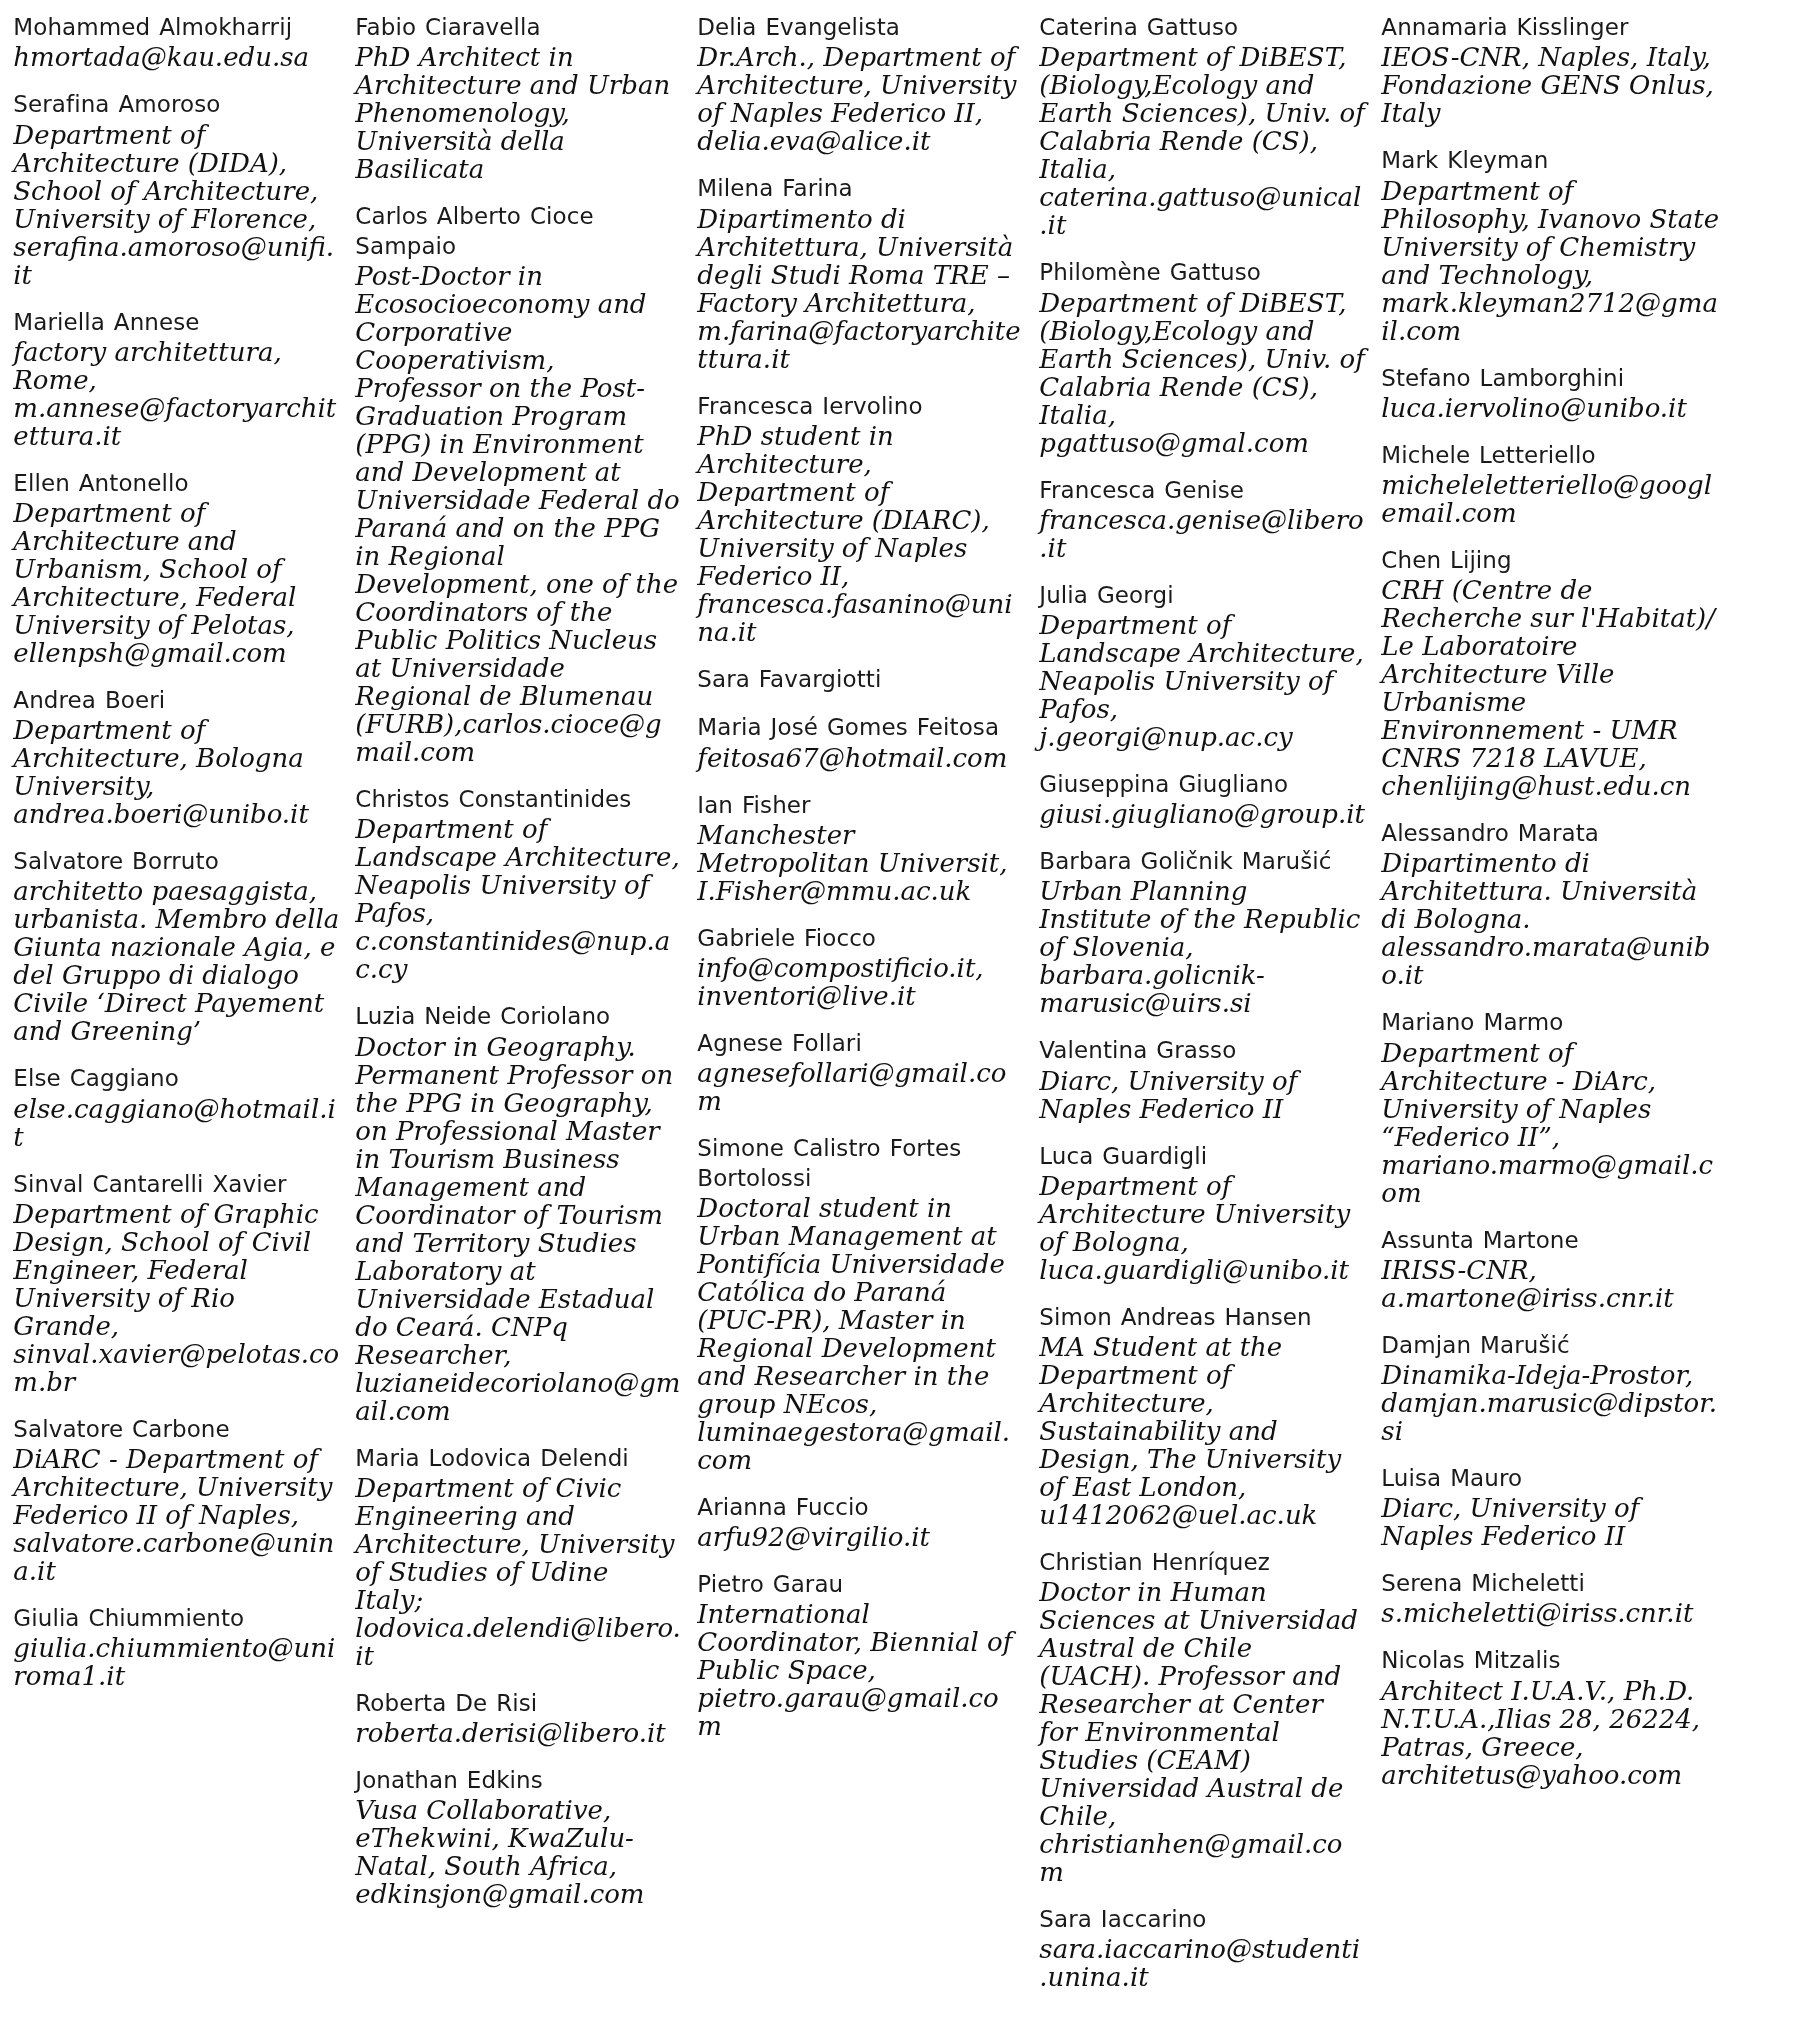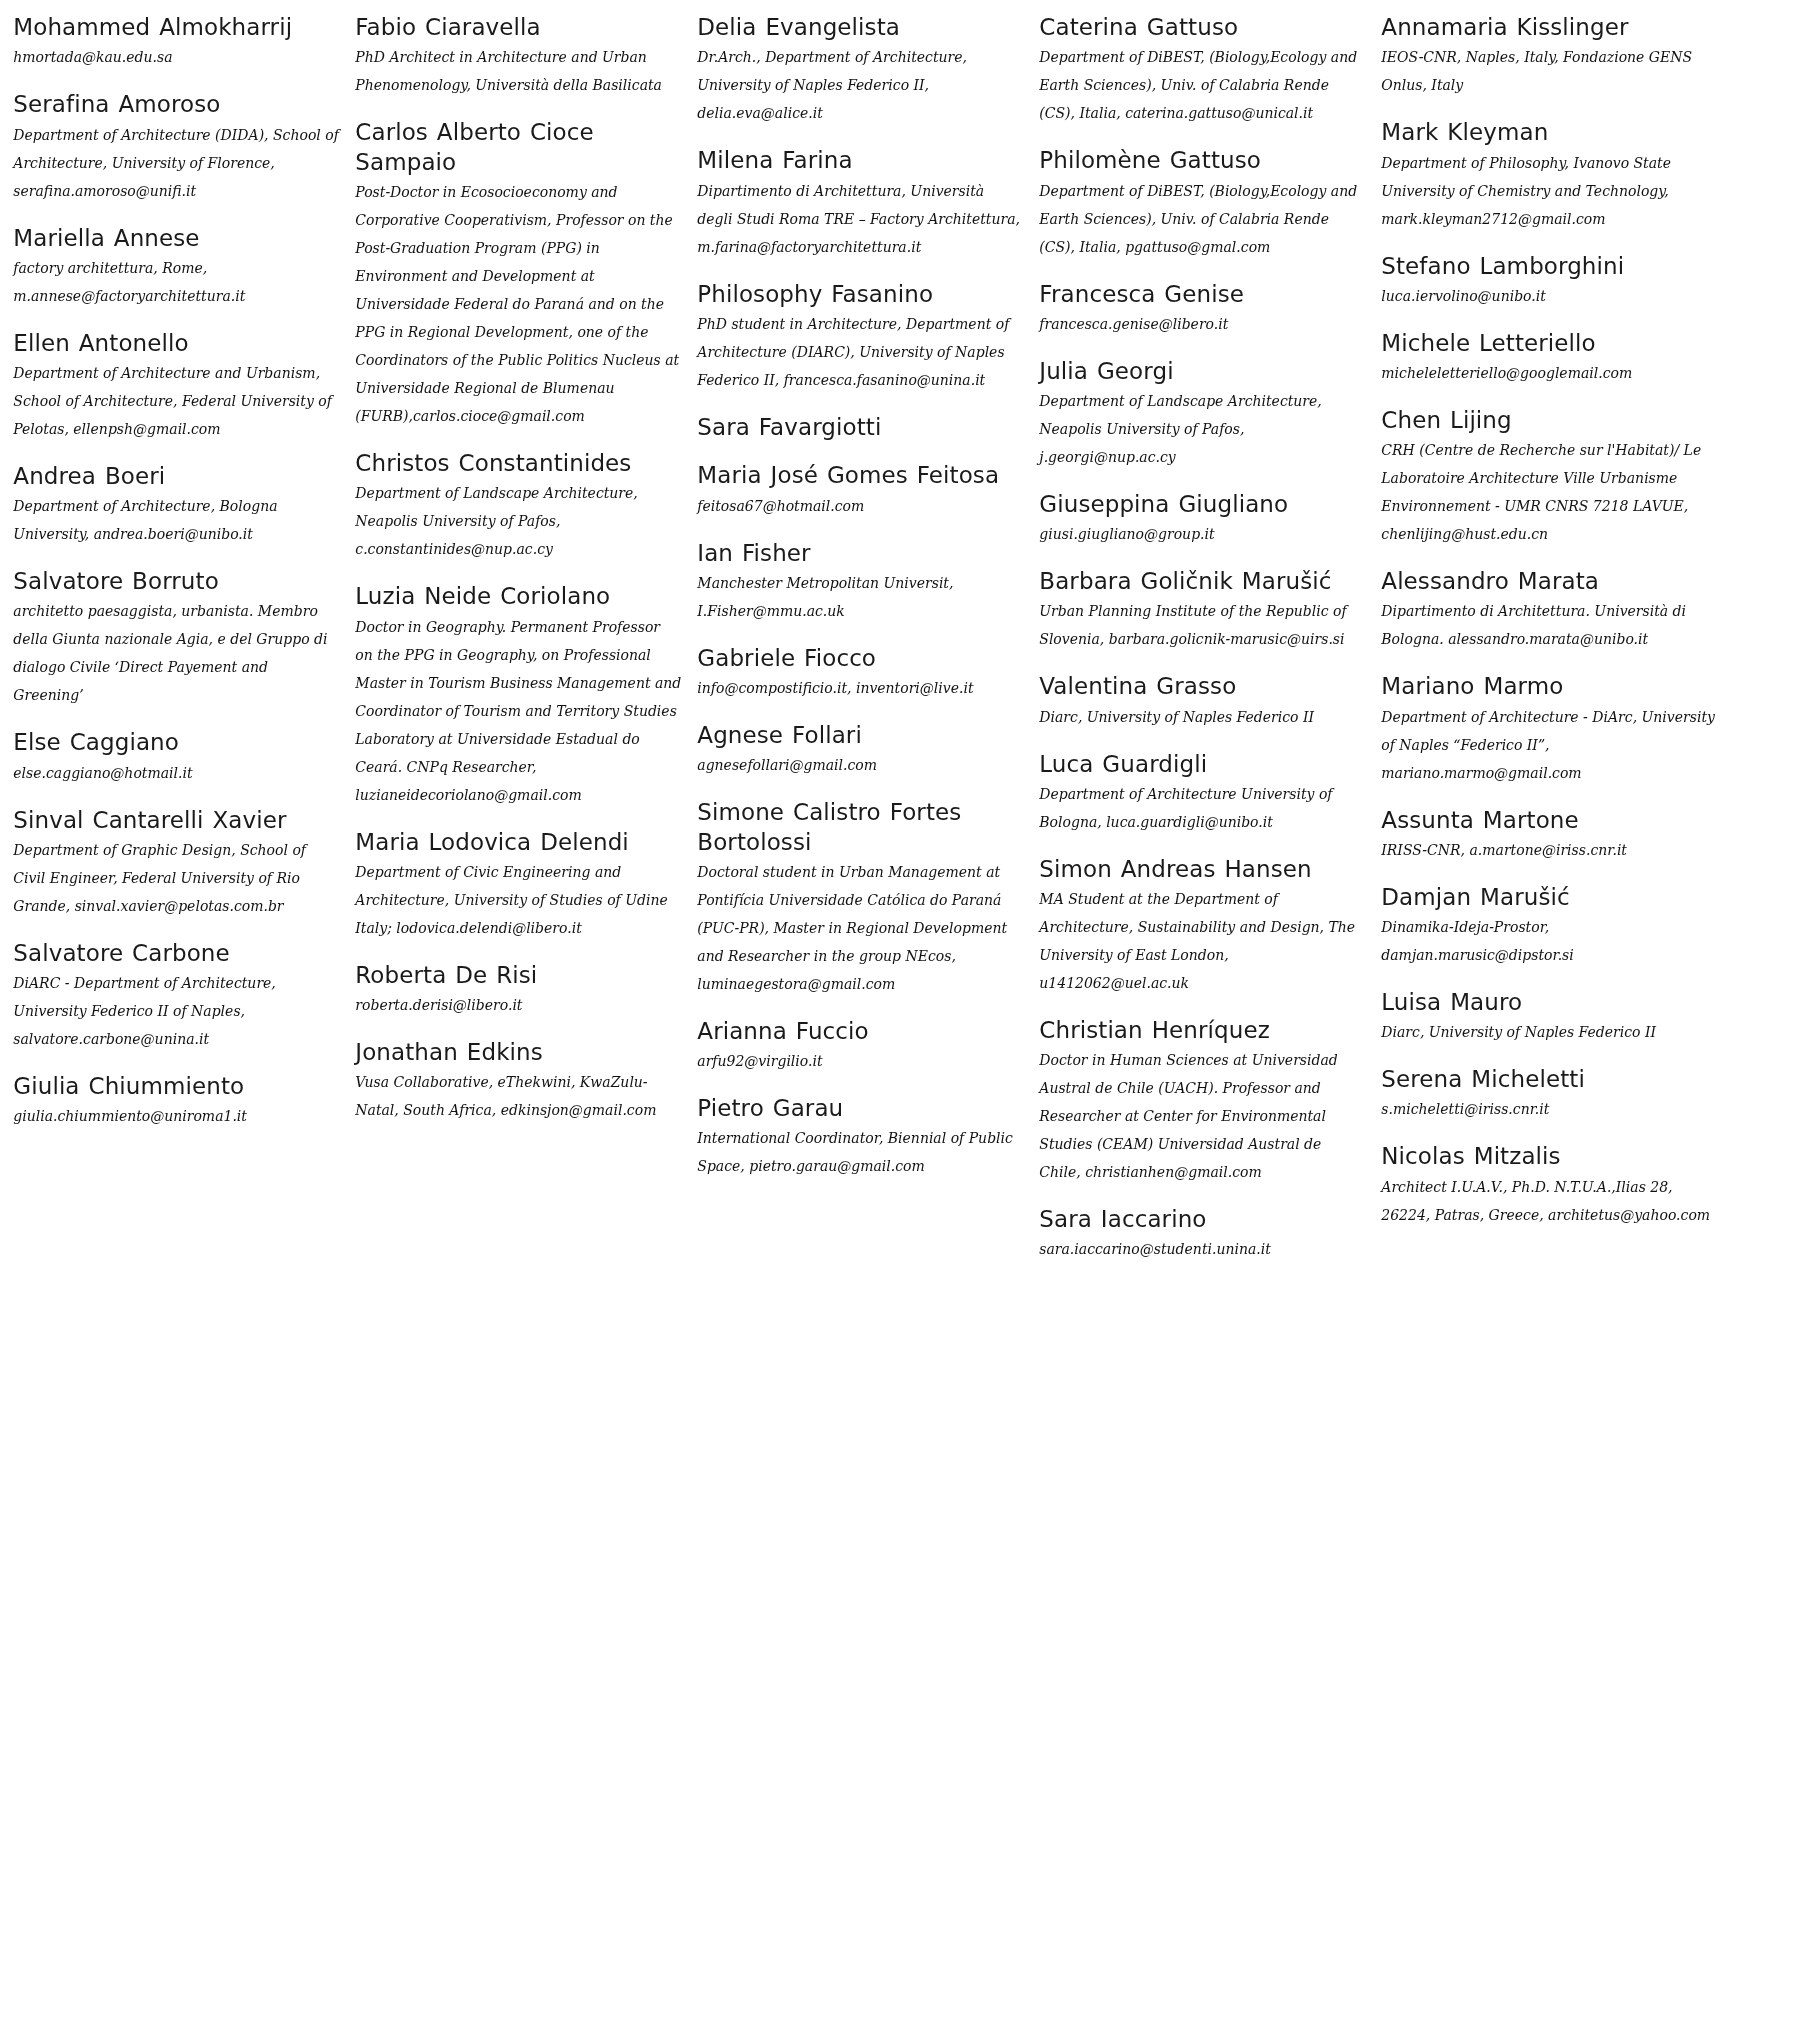--- a/index.html
+++ b/index.html
@@ -45,21 +45,21 @@
     line-height: 29.5px;
     letter-spacing: 0.1px;
     color: #1a1a1a;
     margin: 0 0 0.7px 0;
     word-spacing: 1.5px;
   }
   .contributor-affiliation {
     font-family: "DejaVu Serif", serif;
     font-style: italic;
     font-weight: 400;
-    font-size: 14px;
+    font-size: 26px;
     line-height: 28px;
     color: #111111;
     margin: 0;
     word-spacing: 0px;
     overflow-wrap: break-word;
   }
 </style>
 </head>
 <body>
 
@@ -139,21 +139,21 @@
     <div class="column">
       <div class="contributor-entry">
         <div class="contributor-name">Delia Evangelista</div>
         <div class="contributor-affiliation">Dr.Arch., Department of Architecture, University of Naples Federico II, delia.eva@alice.it</div>
       </div>
       <div class="contributor-entry">
         <div class="contributor-name">Milena Farina</div>
         <div class="contributor-affiliation">Dipartimento di Architettura, Università degli Studi Roma TRE – Factory Architettura, m.farina@factoryarchitettura.it</div>
       </div>
       <div class="contributor-entry">
-        <div class="contributor-name">Philosophy Fasanino</div>
+        <div class="contributor-name">Francesca Iervolino</div>
         <div class="contributor-affiliation">PhD student in Architecture, Department of Architecture (DIARC), University of Naples Federico II, francesca.fasanino@unina.it</div>
       </div>
       <div class="contributor-entry">
         <div class="contributor-name">Sara Favargiotti</div>
       </div>
       <div class="contributor-entry">
         <div class="contributor-name">Maria José Gomes Feitosa</div>
         <div class="contributor-affiliation">feitosa67@hotmail.com</div>
       </div>
       <div class="contributor-entry">

